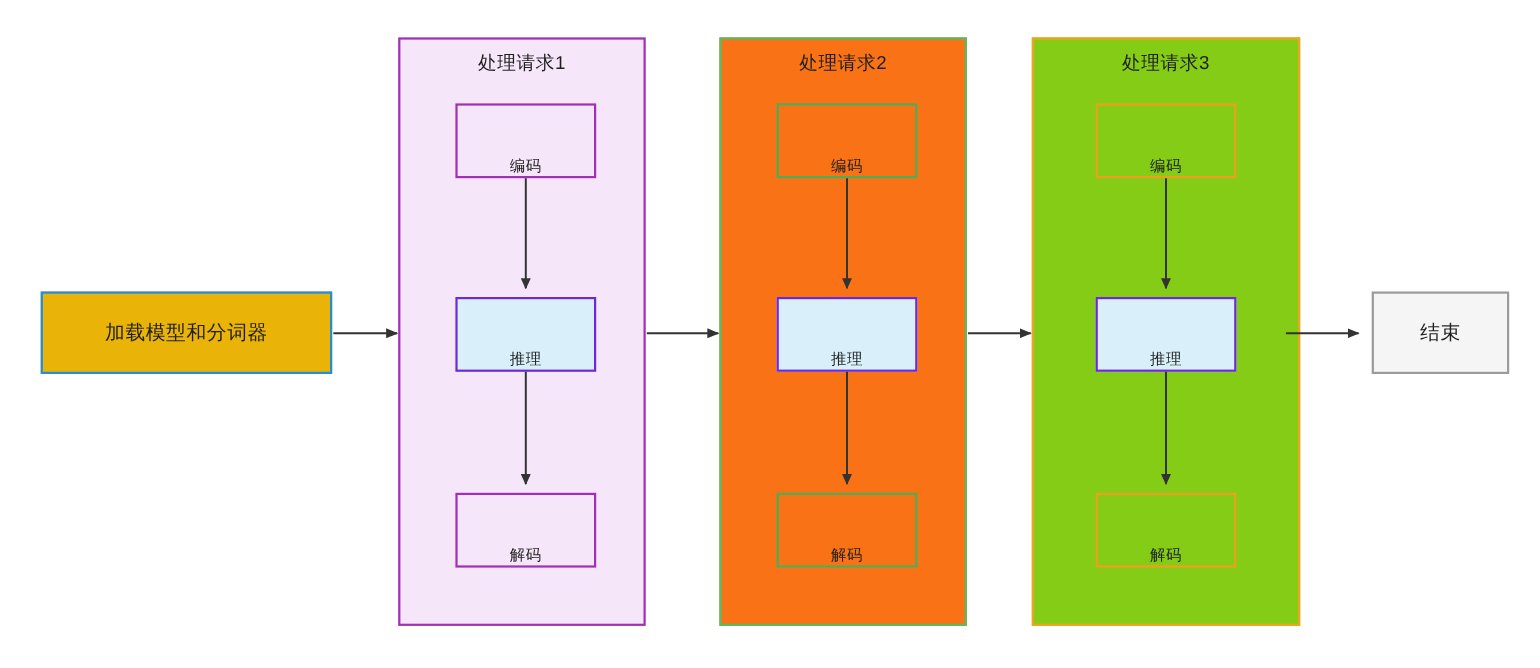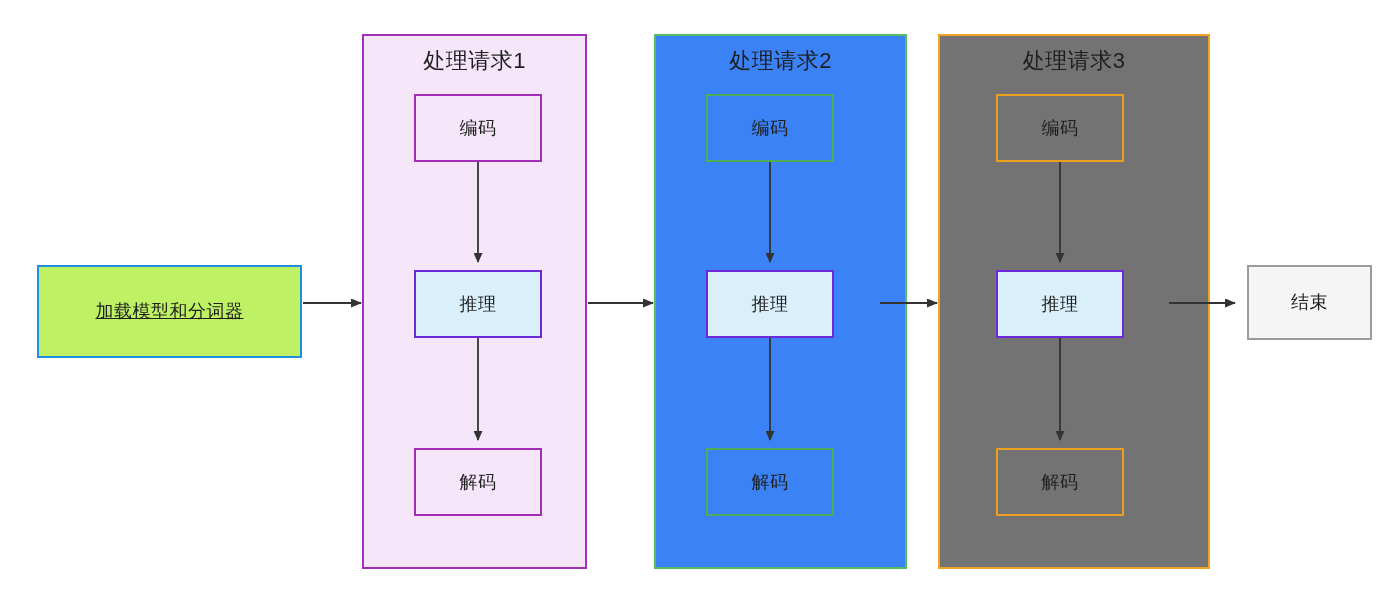--- a/index.html
+++ b/index.html
@@ -28,24 +28,23 @@
     line-height: 1.2;
     letter-spacing: 0.5px;
     color: #1f1f1f;
     white-space: nowrap;
   }
   
   .node-start {
     left: 37px;
     top: 265px;
     width: 265px;
-    height: 93px;
+    height: 75px;
     border: 2px solid #1f8fe0;
-    background: #bef264;
-    text-decoration: underline;
+    background: #eab308;
   }
   
   .node-end {
     left: 1236px;
     top: 265px;
     width: 125px;
     height: 75px;
     border: 2px solid #9b9b9b;
     background: #f5f5f5;
     margin-left: 11px;
@@ -56,57 +55,57 @@
     box-sizing: border-box;
     border-width: 2px;
     border-style: solid;
   }
   .group-title {
     position: absolute;
     left: 0;
     right: 0;
     top: 10px;
     text-align: center;
-    font-size: 22px;
+    font-size: 17px;
     letter-spacing: 0.5px;
     color: #1f1f1f;
     white-space: nowrap;
   }
   .group-purple {
     left: 362px;
     top: 34px;
     width: 225px;
     height: 535px;
     border-color: #a22fb5;
     background: #f6e6fa;
   }
   .group-green {
     left: 654px;
     top: 34px;
-    width: 253px;
+    width: 225px;
     height: 535px;
     border-color: #58bb62;
-    background: #3b82f6;
+    background: #f97316;
   }
   .group-orange {
     left: 938px;
     top: 34px;
-    width: 272px;
+    width: 244px;
     height: 535px;
     border-color: #f0a320;
-    background: #737373;
+    background: #84cc16;
   }
   
   .step {
     position: absolute;
     box-sizing: border-box;
     display: flex;
-    align-items: center;
+    align-items: flex-end;
     justify-content: center;
-    font-size: 18px;
+    font-size: 14px;
     letter-spacing: 0.5px;
     white-space: nowrap;
     color: #1f1f1f;
   }
   .step-encode, .step-decode {
     background: transparent;
   }
   .step-infer {
     background: #d9f0fb;
     border: 2px solid #6d28d9;

